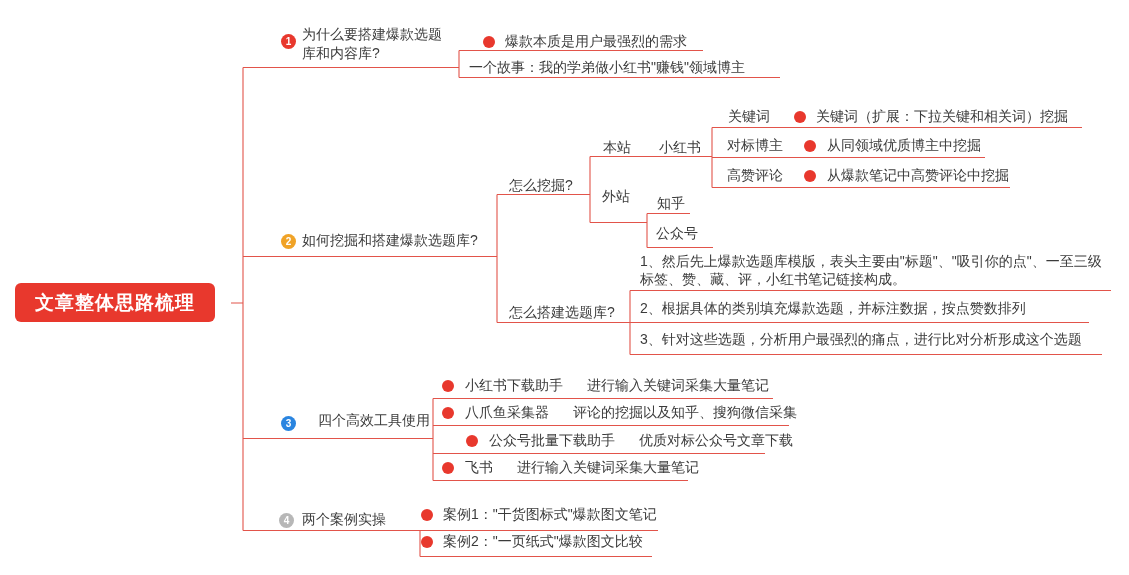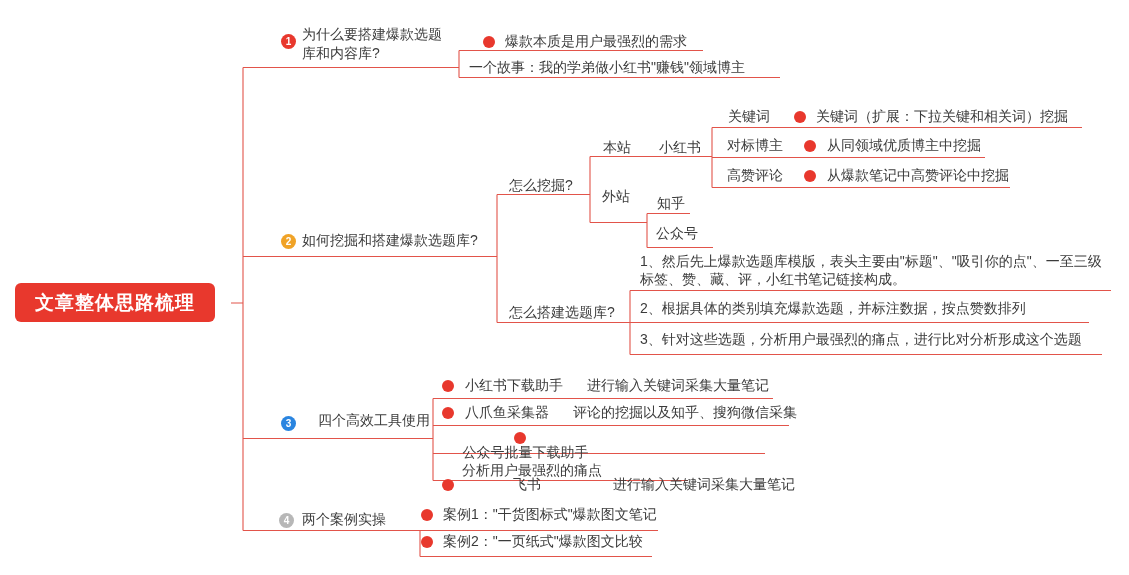--- a/index.html
+++ b/index.html
@@ -98,26 +98,26 @@
   <div class="row" style="left:442px;top:377px;">
     <span class="dot"></span>
     <span class="gap11">小红书下载助手</span>
     <span class="gap24">进行输入关键词采集大量笔记</span>
   </div>
   <div class="row" style="left:442px;top:404px;">
     <span class="dot"></span>
     <span class="gap11">八爪鱼采集器</span>
     <span class="gap24">评论的挖掘以及知乎、搜狗微信采集</span>
   </div>
-  <div class="row" style="left:438px;top:432px;flex-direction:column;">
+  <div class="row" style="left:466px;top:432px;">
     <span class="dot"></span>
     <span class="gap11">公众号批量下载助手</span>
-    <span class="gap24">分析用户最强烈的痛点</span>
+    <span class="gap24">优质对标公众号文章下载</span>
   </div>
-  <div class="row" style="left:442px;top:476px;gap:48px;">
+  <div class="row" style="left:442px;top:459px;">
     <span class="dot"></span>
     <span class="gap11">飞书</span>
     <span class="gap24">进行输入关键词采集大量笔记</span>
   </div>
 
   <div class="badge gray" style="left:279px;top:513px;">4</div>
   <div class="node" style="left:302px;top:511px;">两个案例实操</div>
 
   <div class="row" style="left:421px;top:506px;">
     <span class="dot"></span>

